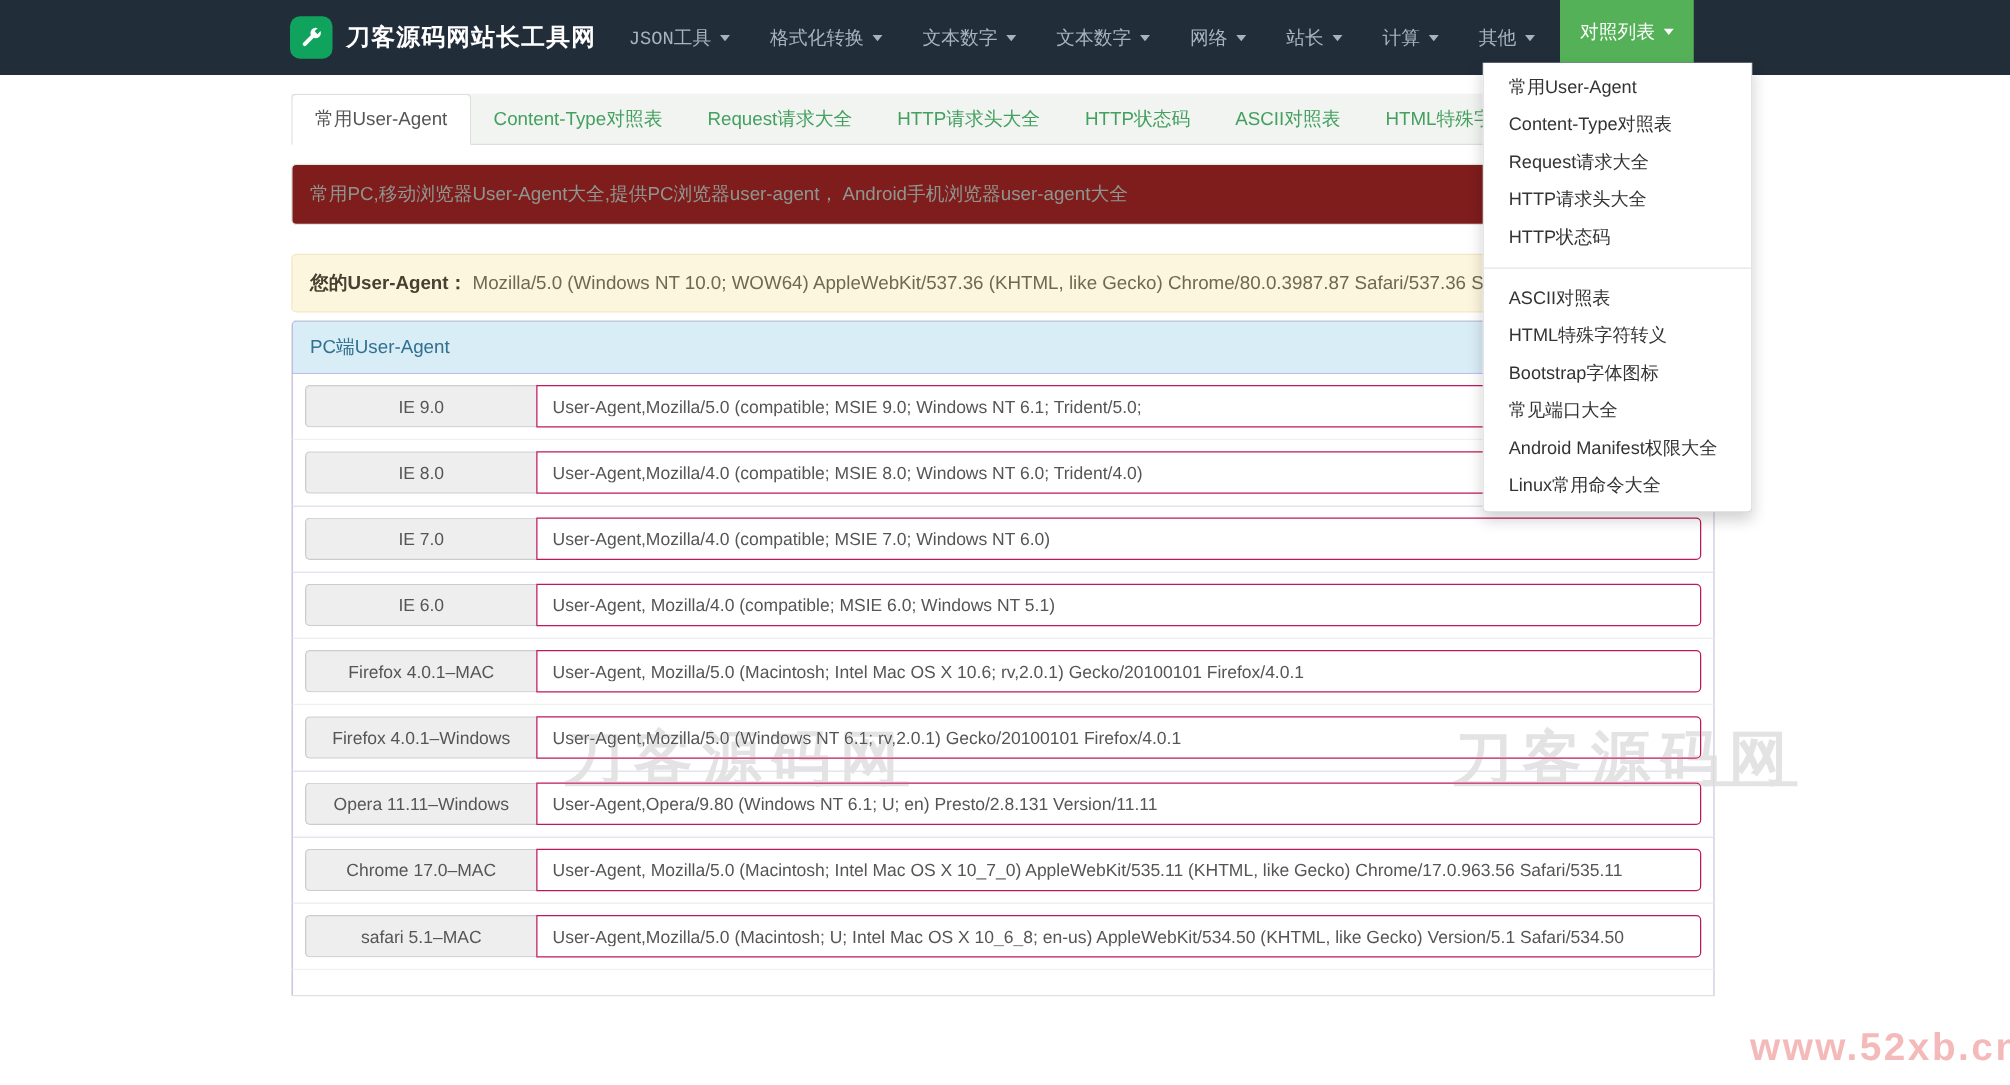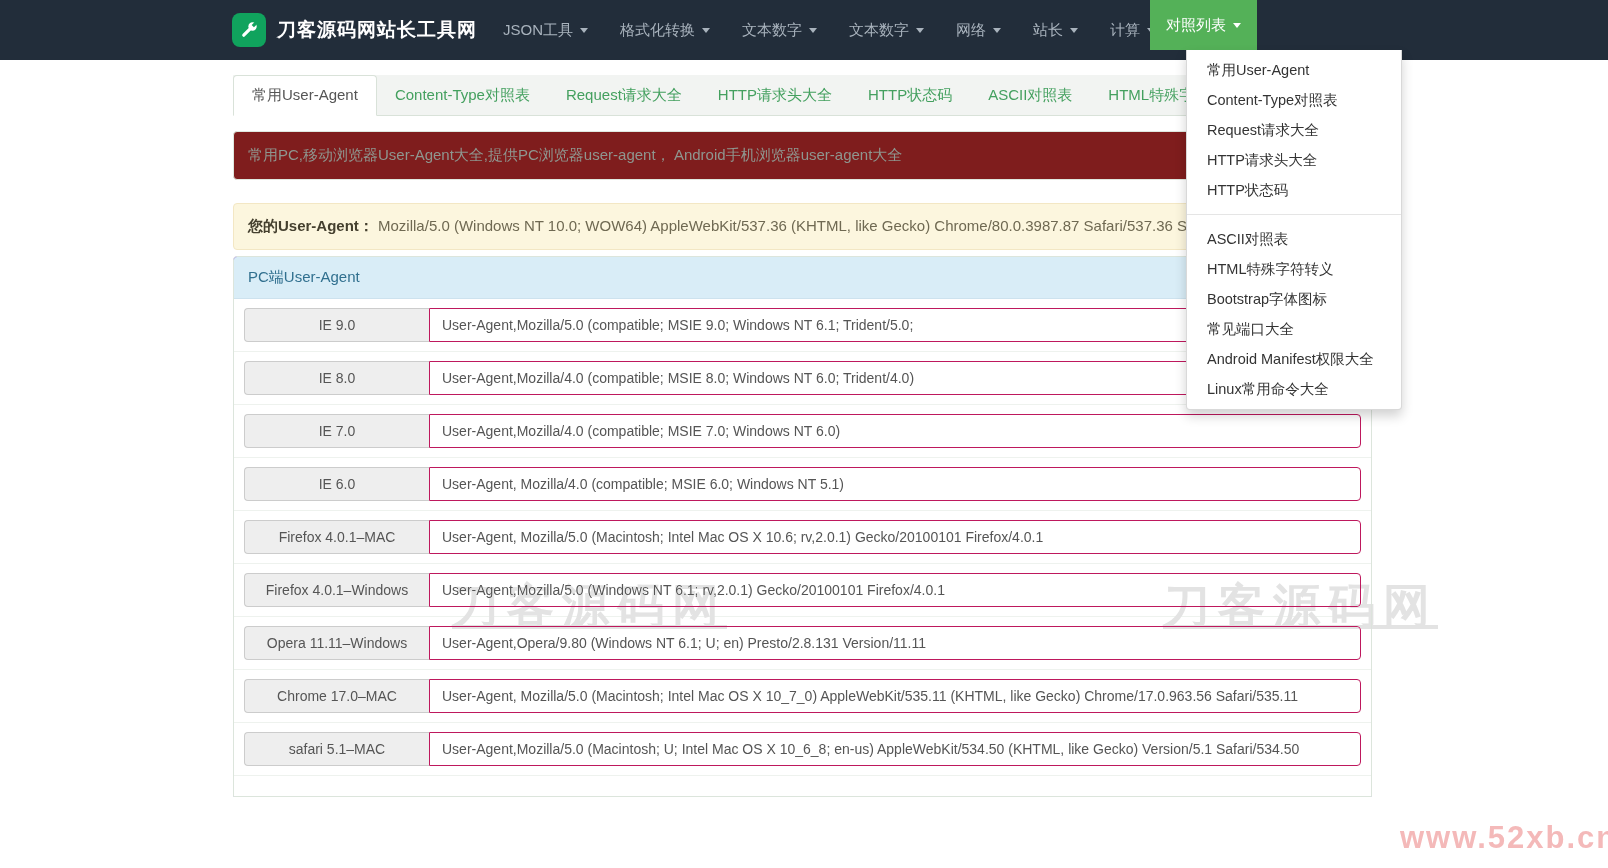--- a/index.html
+++ b/index.html
@@ -7,23 +7,23 @@
   body {
     position:relative; overflow:hidden; background:#fff;
     font-family:"Liberation Sans","DejaVu Sans",sans-serif;
   }
 
   
   .navbar { height:60px; background:#222d3a; display:flex; align-items:stretch; position:relative; z-index:90; }
   .brand { display:flex; align-items:center; gap:11px; margin-left:232px; cursor:pointer; }
   .logo-tile { width:34px; height:34px; border-radius:8px; background:#10a35d; display:flex; align-items:center; justify-content:center; }
   .brand-title { color:#fff; font-size:19px; font-weight:bold; letter-spacing:1px; white-space:nowrap; }
-  .nav { display:flex; margin-left:10px; }
+  .nav { display:flex; margin-left:10px;font-family:Liberation Mono, monospace; }
   .nav-item { display:flex; align-items:center; gap:7px; padding:0 16px; color:#a9b3bd; font-size:15px; cursor:pointer; white-space:nowrap; }
-  .nav-item.active { background:#54b158; color:#fff; position:absolute; left:1150px; top:0; height:50px; }
+  .nav-item.active { background:#54b158; color:#fff; position:absolute; left:1248px; top:0; height:50px; }
   .caret { width:0; height:0; border-left:4px solid transparent; border-right:4px solid transparent; border-top:5px solid currentColor; display:inline-block; }
 
   
   .dropdown { position:absolute; left:1186px; top:50px; width:216px; background:#fff;
     border:1px solid rgba(0,0,0,.15); border-top:none; border-radius:0 0 4px 4px;
     box-shadow:0 6px 12px rgba(0,0,0,.18); padding:5px 0; z-index:100; }
   .dropdown-item { padding:5px 20px; line-height:20px; font-size:14.5px; color:#333; cursor:pointer; white-space:nowrap; }
   .dropdown-item.divider-before { border-top:1px solid #e5e5e5; margin-top:9px; padding-top:14px; }
 
   

